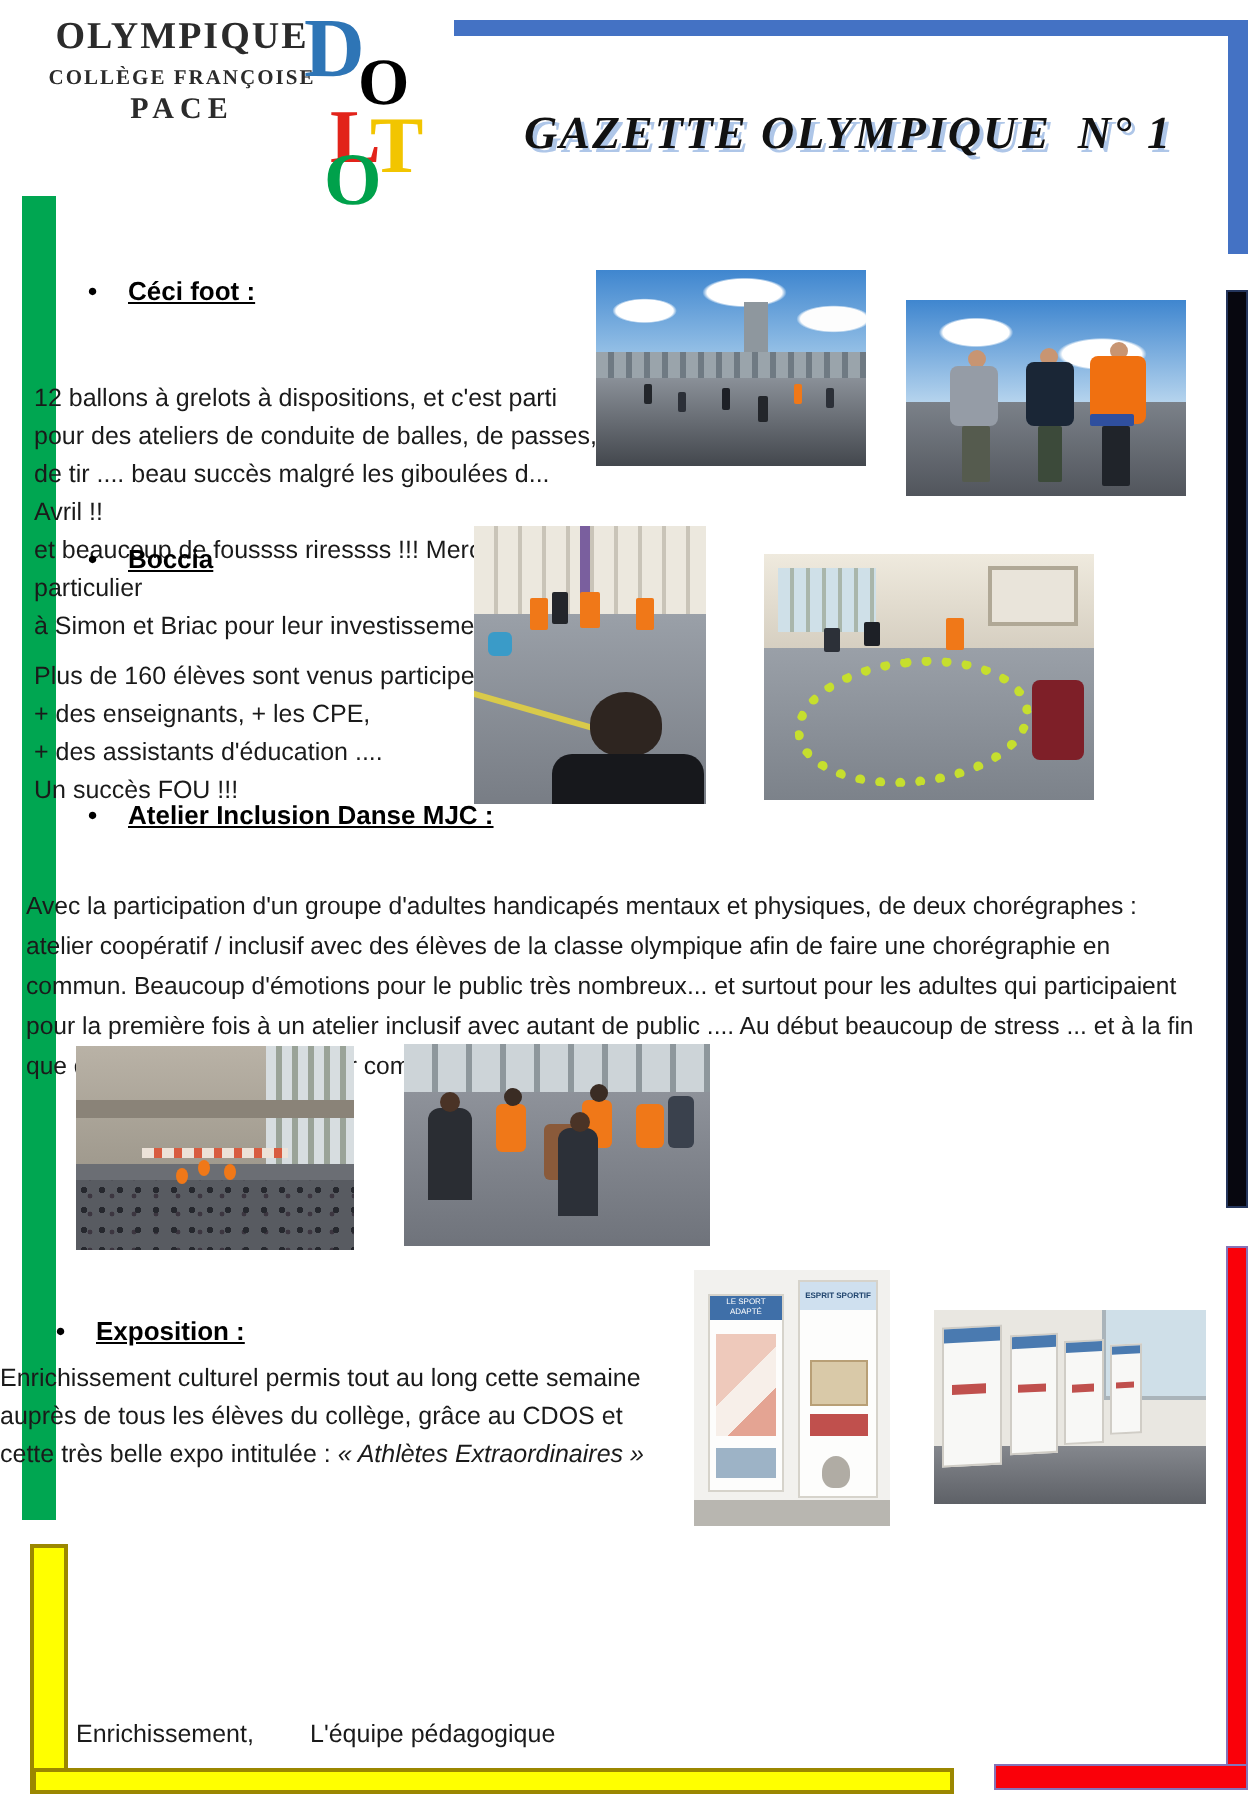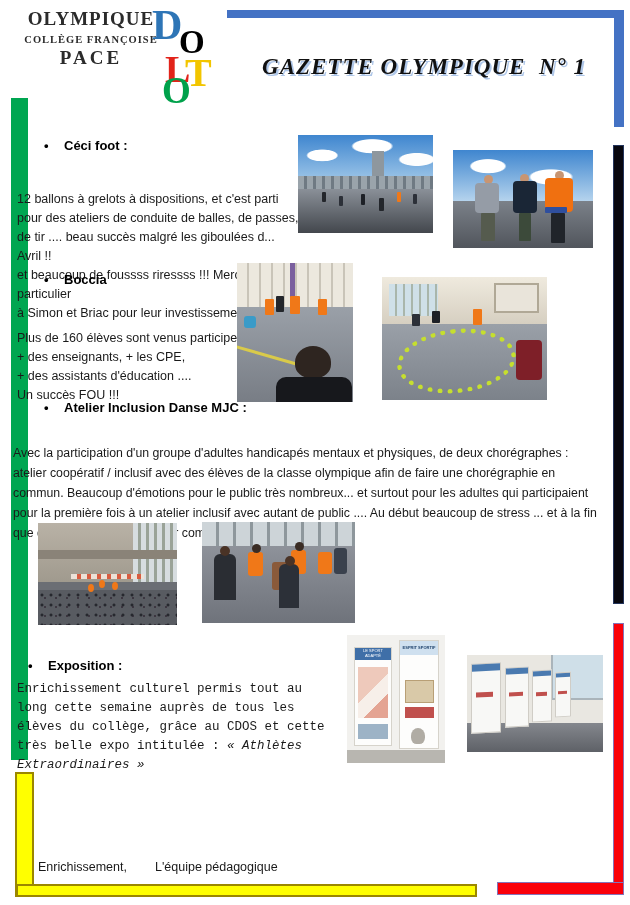--- a/index.html
+++ b/index.html
@@ -17,47 +17,47 @@
   #bar-red-bottom{left:497px;top:882px;width:127px;height:13px;background:#fa0009;border:1px solid #8573b8;}
   #bar-yellow-left{left:15px;top:772px;width:19px;height:125px;background:#ffff00;border:2px solid #9b8700;}
   #bar-yellow-bottom{left:16px;top:884px;width:461px;height:13px;background:#ffff00;border:2px solid #9b8700;}
 
   
   #masthead{position:absolute;left:22px;top:6px;width:138px;text-align:center;
             font-family:"Liberation Serif",serif;color:#2b2b2b;font-weight:bold;}
   #masthead .m1{font-size:19px;letter-spacing:2px;}
   #masthead .m2{font-size:19px;letter-spacing:1px;margin-top:2px;}
   #masthead .m3{font-size:10.5px;letter-spacing:1px;margin-top:4px;}
-  #masthead .m4{font-size:19px;letter-spacing:3px;margin-top:2px;}
+  #masthead .m4{font-size:15px;letter-spacing:3px;margin-top:2px;}
   .dolto-letter{position:absolute;font-family:"Liberation Serif",serif;font-weight:bold;line-height:1;}
   #dl-d {left:152px;top:4px; font-size:42px;color:#2E75B6;}
   #dl-o1{left:179px;top:26px;font-size:33px;color:#000000;}
   #dl-l {left:165px;top:50px;font-size:38px;color:#E2231A;}
   #dl-t {left:185px;top:53px;font-size:40px;color:#F2C500;}
   #dl-o2{left:162px;top:72px;font-size:37px;color:#00A14B;}
 
   #gazette-title{position:absolute;left:238px;top:54px;width:372px;text-align:center;
                  font-family:"Liberation Serif",serif;font-style:italic;font-weight:bold;
                  font-size:23px;letter-spacing:1px;color:#111;white-space:pre;
                  text-shadow:2px 2px 0 #aec6e8;}
 
   
   .heading{position:absolute;font-size:13px;font-weight:bold;color:#000;}
   .heading .bullet{display:inline-block;width:20px;}
-  .heading .htext{}
+  .heading .htext{text-decoration:underline;}
   .body-text{position:absolute;font-size:12.5px;line-height:19px;color:#1a1a1a;}
   .pre{white-space:pre-line;margin-top:32px;}
   #h-cecifoot{left:44px;top:138px;}
   #body-cecifoot{left:17px;top:158px;width:282px;}
   #h-boccia{left:44px;top:272px;}
   #body-boccia{left:17px;top:297px;width:250px;}
   #h-atelier{left:44px;top:400px;}
   #body-atelier{left:13px;top:443px;width:590px;font-size:12.3px;line-height:20px;}
   #h-expo{left:28px;top:658px;}
-  #body-expo{left:17px;top:680px;width:322px;font-family:Liberation Mono, monospace;}
+  #body-expo{left:0;top:680px;width:322px;}
   #body-expo .quote{font-style:italic;}
 
   
   #banner{position:absolute;left:22px;top:790px;width:590px;height:44px;background:#FFC000;
           border:2px solid #1f1f1f;color:#7A3222;font-size:12.5px;line-height:19px;
           display:flex;align-items:center;justify-content:center;text-align:center;padding:0 16px;}
   #footer-signoff{position:absolute;left:38px;top:860px;font-size:12.5px;}
   #footer-team{position:absolute;left:155px;top:860px;font-size:12.5px;}
 
   

